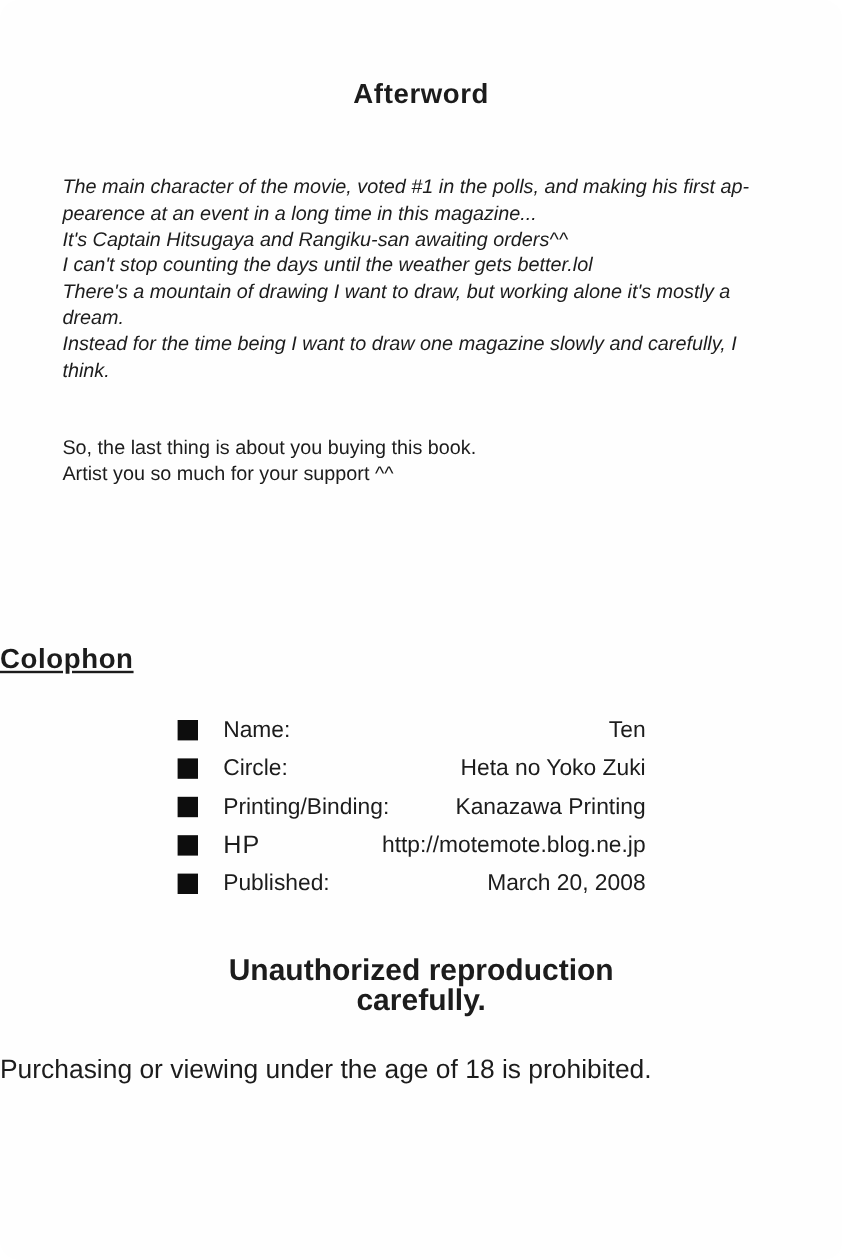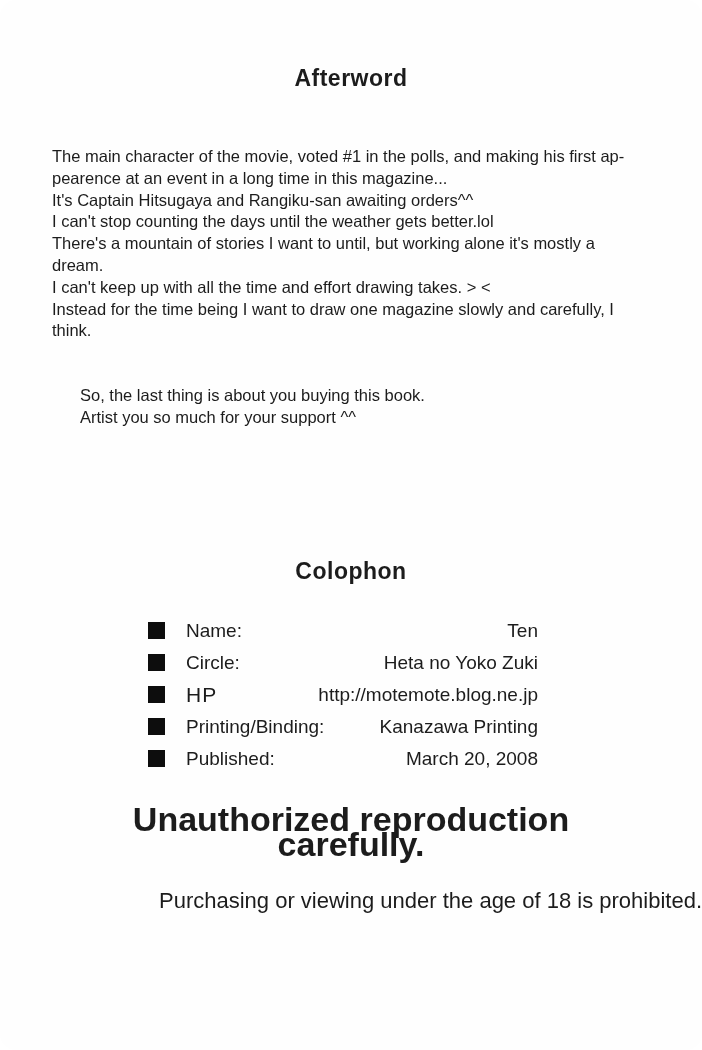--- a/index.html
+++ b/index.html
@@ -23,35 +23,35 @@
     line-height: 28px;
     letter-spacing: 0.5px;
   }
   .afterword-body {
     margin-top: 54px;
     padding-left: 52px;
     padding-right: 40px;
     font-size: 16.5px;
     line-height: 21.8px;
   }
-  .afterword-body .line { white-space: nowrap; }
+  .afterword-body .line { white-space: nowrap; font-style: italic; }
   .closing-block {
     margin-top: 43px;
-    padding-left: 80px;
+    padding-left: 52px;
     font-size: 16.5px;
     line-height: 21.8px;
   }
   .colophon-title {
     margin: 0;
     margin-top: 128px;
-    text-align: center;
     font-size: 23px;
     font-weight: bold;
     line-height: 28px;
     letter-spacing: 0.5px;
+    text-decoration: underline;
   }
   .colophon-list {
     margin-top: 30px;
     margin-left: 148px;
     width: 390px;
   }
   .colophon-row {
     display: flex;
     align-items: center;
     height: 32px;
@@ -63,48 +63,47 @@
     width: 17px;
     height: 17px;
     background: #0d0d0d;
     margin-right: 5px;
     flex: 0 0 auto;
   }
   .colophon-label { white-space: nowrap; }
   .colophon-value { margin-left: auto; white-space: nowrap; text-align: left; }
   .row-hp .colophon-label { font-size: 21px; letter-spacing: 1px; }
   .notice {
-    margin-top: 32px;
+    margin-top: 44px;
     text-align: center;
-    font-size: 34px;
+    font-size: 25px;
     font-weight: bold;
     line-height: 25px;
   }
   .age-notice {
     margin-top: 31px;
-    text-align: right;
+    text-align: left;
     font-size: 22px;
     line-height: 26px;
   }
 </style>
 </head>
 <body>
 
 <div class="page">
 
   <h1 class="afterword-title">Afterword</h1>
 
   <div class="afterword-body">
     <div class="line">The main character of the movie, voted #1 in the polls, and making his first ap-</div>
     <div class="line">pearence at an event in a long time in this magazine...</div>
     <div class="line">It's Captain Hitsugaya and Rangiku-san awaiting orders^^</div>
     <div class="line">I can't stop counting the days until the weather gets better.lol</div>
-    <div class="line">There's a mountain of stories I want to until, but working alone it's mostly a</div>
+    <div class="line">There's a mountain of drawing I want to draw, but working alone it's mostly a</div>
     <div class="line">dream.</div>
-    <div class="line">I can't keep up with all the time and effort drawing takes. &gt; &lt;</div>
     <div class="line">Instead for the time being I want to draw one magazine slowly and carefully, I</div>
     <div class="line">think.</div>
   </div>
 
   <div class="closing-block">
     <div class="line">So, the last thing is about you buying this book.</div>
     <div class="line">Artist you so much for your support ^^</div>
   </div>
 
   <h2 class="colophon-title">Colophon</h2>
@@ -113,29 +112,29 @@
     <div class="colophon-row">
       <span class="bullet"></span>
       <span class="colophon-label">Name:</span>
       <span class="colophon-value">Ten</span>
     </div>
     <div class="colophon-row">
       <span class="bullet"></span>
       <span class="colophon-label">Circle:</span>
       <span class="colophon-value">Heta no Yoko Zuki</span>
     </div>
+    <div class="colophon-row">
+      <span class="bullet"></span>
+      <span class="colophon-label">Printing/Binding:</span>
+      <span class="colophon-value">Kanazawa Printing</span>
+    </div>
     <div class="colophon-row row-hp">
       <span class="bullet"></span>
       <span class="colophon-label">HP</span>
       <span class="colophon-value">http://motemote.blog.ne.jp</span>
-    </div>
-    <div class="colophon-row">
-      <span class="bullet"></span>
-      <span class="colophon-label">Printing/Binding:</span>
-      <span class="colophon-value">Kanazawa Printing</span>
     </div>
     <div class="colophon-row">
       <span class="bullet"></span>
       <span class="colophon-label">Published:</span>
       <span class="colophon-value">March 20, 2008</span>
     </div>
   </div>
 
   <div class="notice">
     <div>Unauthorized reproduction</div>

